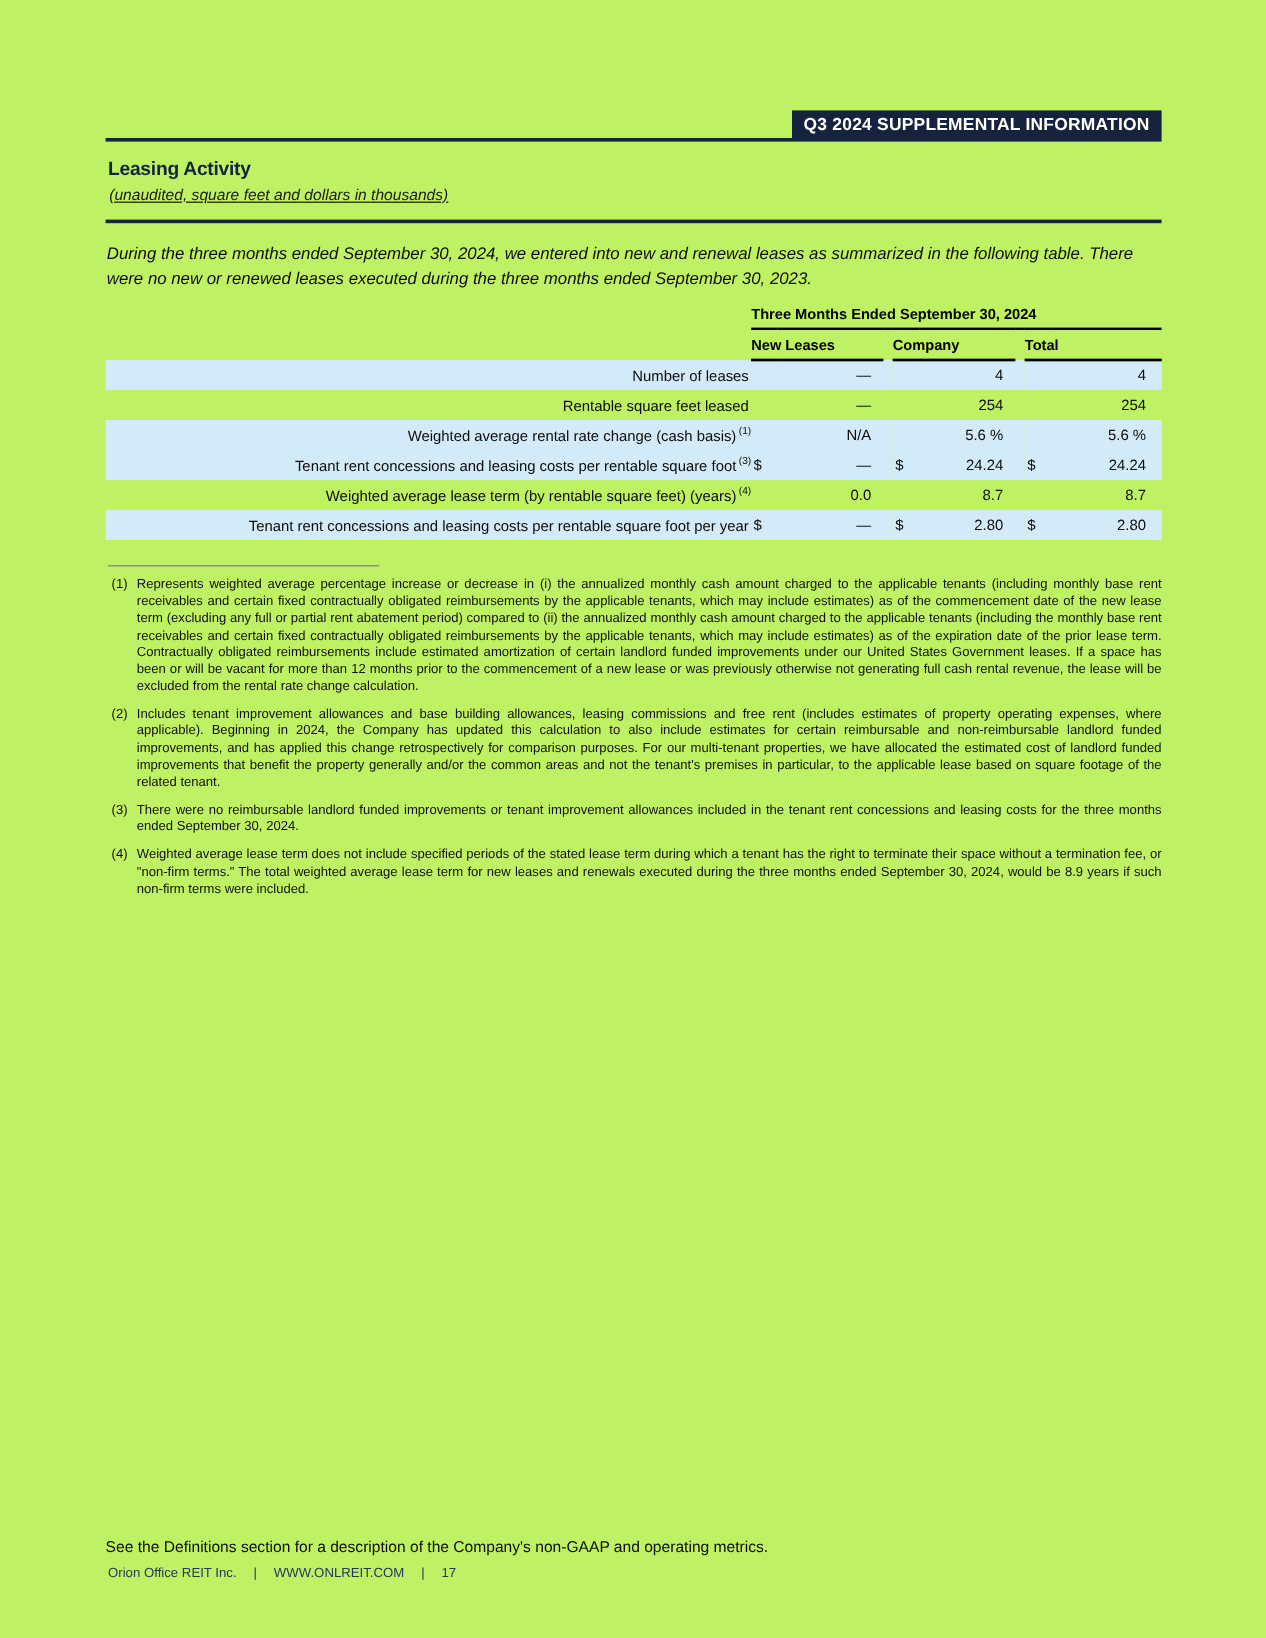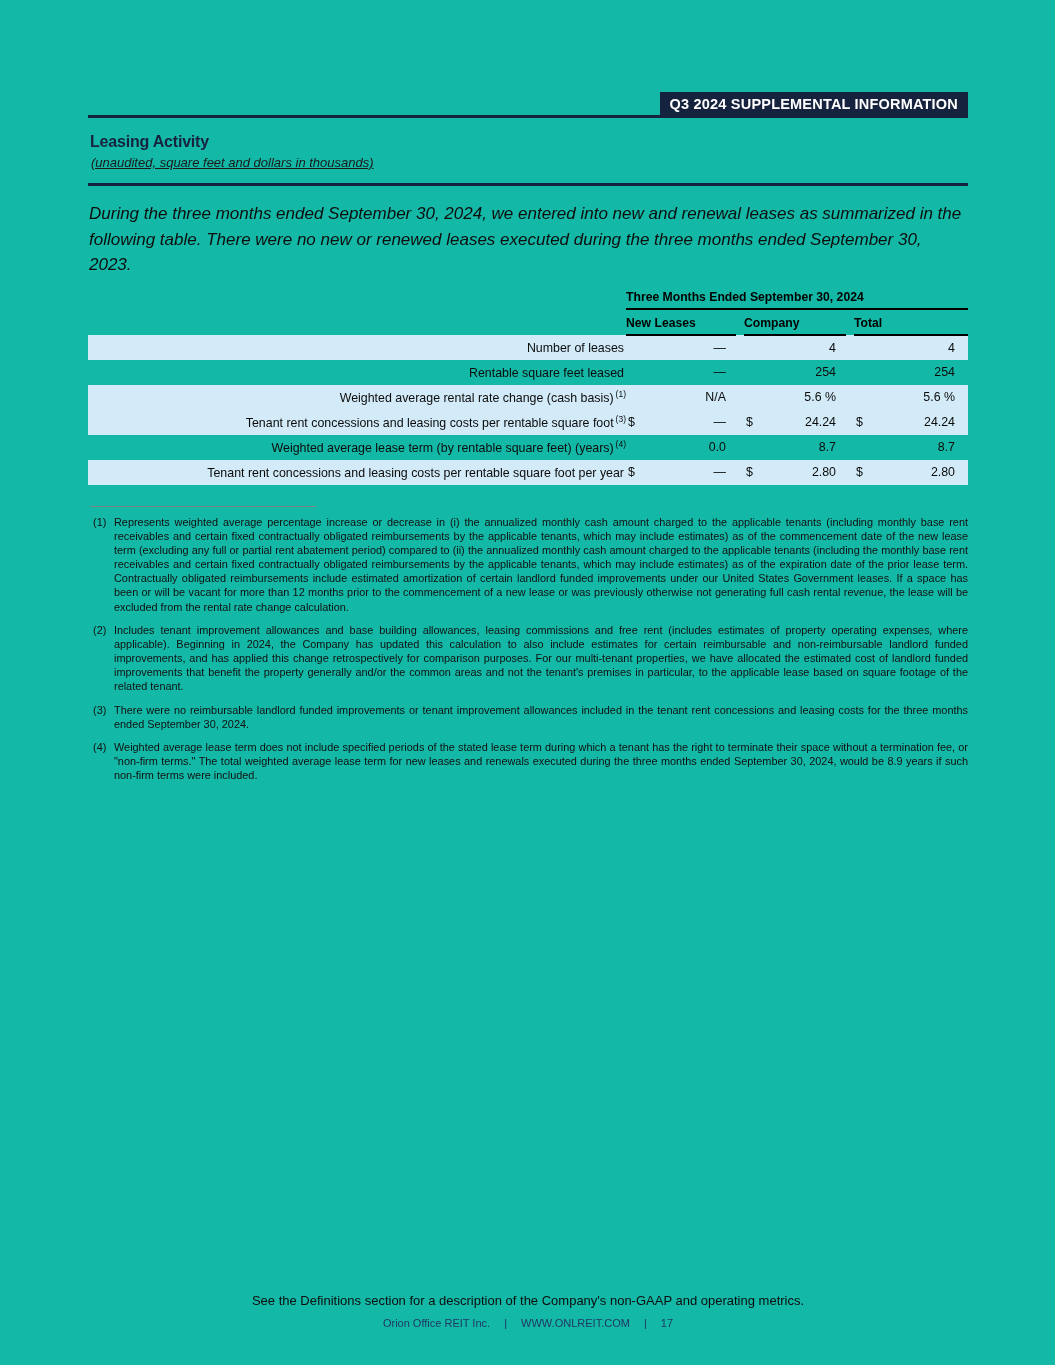--- a/index.html
+++ b/index.html
@@ -5,38 +5,38 @@
   :root{
     --navy:#16233e;
     --footer-navy:#1f3864;
     --row-blue:#d3ebf8;
     --ink:#111111;
   }
   *{box-sizing:border-box;margin:0;padding:0;}
   html,body{background:#ffffff;}
   body{font-family:"Liberation Sans","DejaVu Sans",sans-serif;color:var(--ink);}
   .page{
-    width:1055px;height:1365px;margin:0 auto;background:#14b8a6;
+    width:1055px;height:1365px;margin:0 auto;background:#bef264;
     padding:92px 87px 0 88px;
     display:flex;flex-direction:column;
   }
   
   .topbar{border-bottom:3px solid var(--navy);display:flex;justify-content:flex-end;}
   .badge{
     background:var(--navy);color:#ffffff;
     font-size:14.5px;font-weight:bold;letter-spacing:.2px;
     padding:4px 10px 3px 10px;white-space:nowrap;
   }
   .page-title{
     margin:15px 0 0 2px;font-size:16px;font-weight:bold;color:var(--navy);letter-spacing:-.2px;
   }
   .subtitle{margin:4px 0 0 3px;font-style:italic;font-size:13px;color:#1a1a1a;text-decoration:underline;}
   .title-rule{margin-top:13px;height:3px;background:var(--navy);}
   .intro{
-    margin:15px 0 0 1px;font-style:italic;font-size:17px;line-height:1.5;color:#0d0d0d;
+    margin:15px 0 0 1px;font-style:italic;font-size:14px;line-height:1.5;color:#0d0d0d;
   }
   
   table.leasing{margin-top:10px;width:100%;border-collapse:collapse;font-size:12.4px;color:#0b0b0b;}
   col.c-dollar{width:22px;}
   col.c-v1{width:88px;}
   col.c-v2{width:80px;}
   col.c-v3{width:92px;}
   col.c-gap{width:8px;}
   thead th{font-weight:bold;text-align:left;font-size:12.2px;color:#000;}
   th.period{border-bottom:2px solid #000;padding:2px 0 4px 0;}
@@ -49,21 +49,21 @@
   td.d{text-align:left;padding-left:2px;}
   td.v{text-align:right;padding-right:10px;}
   td.v.last{padding-right:13px;}
   
   .fn-sep{width:226px;border-top:1px solid #808080;margin:21px 0 8px 2px;}
   .footnote{display:flex;font-size:10.9px;line-height:1.3;margin-bottom:9px;color:#101010;}
   .fn-num{flex:0 0 26px;padding-left:5px;}
   .fn-text{flex:1;text-align:justify;}
   .spacer{flex:1;}
   
-  .footer{text-align:center;padding-bottom:36px;margin-top:20px;}
+  .footer{padding-bottom:48px;margin-top:20px;}
   .footer-note{font-size:13px;color:#0d0d0d;margin-bottom:9px;}
   .footer-brand{font-size:11px;color:var(--footer-navy);}
   .footer-brand .piece{margin:0 2px;}
   .footer-brand .sep{margin:0 9px;}
 </style>
 </head>
 <body>
 
 <div class="page">
 

